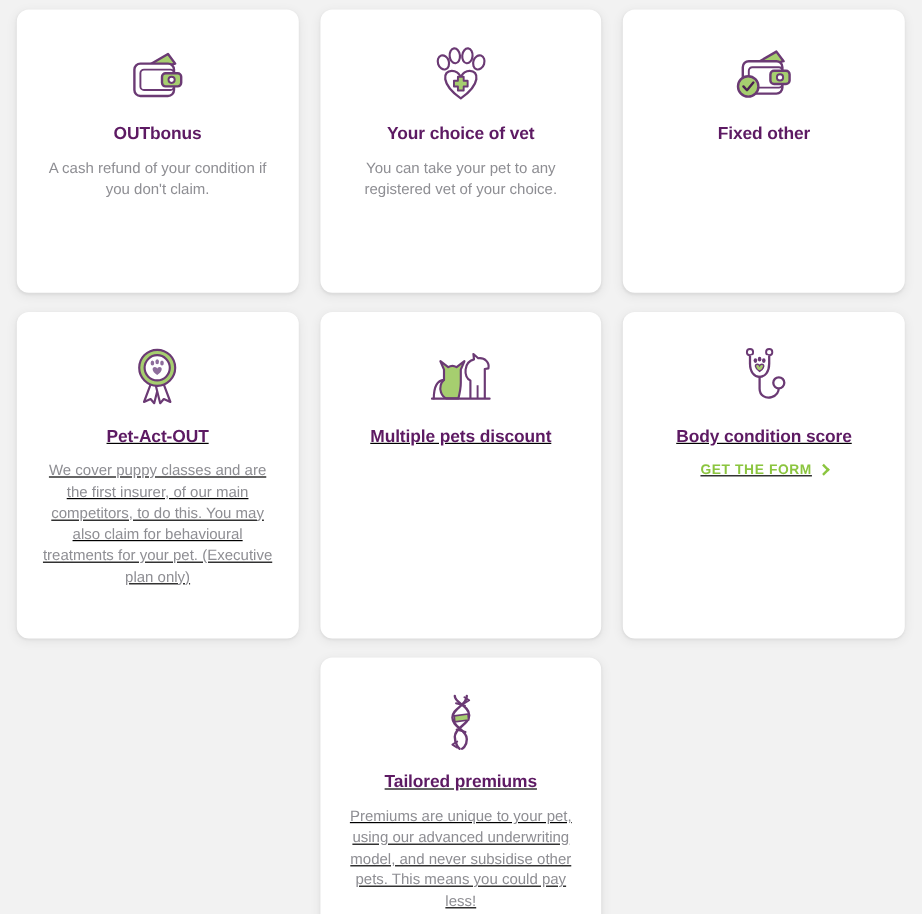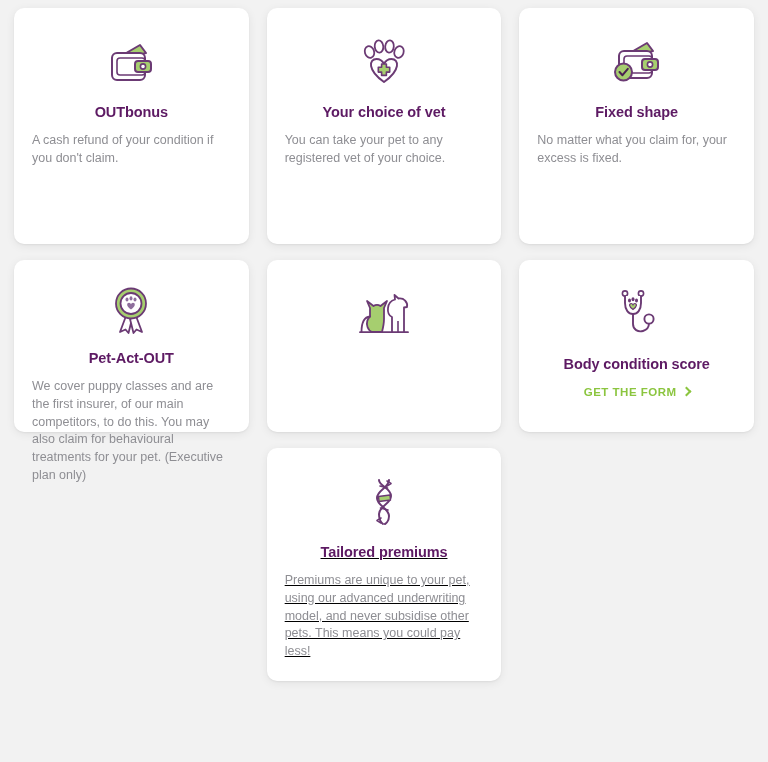--- a/index.html
+++ b/index.html
@@ -25,24 +25,25 @@
   }
 
   .card {
     background: #ffffff;
     border-radius: 10px;
     box-shadow: 0 2px 10px rgba(0, 0, 0, 0.07), 0 1px 2px rgba(0, 0, 0, 0.05);
     padding: 26px 18px 20px 18px;
     display: flex;
     flex-direction: column;
     align-items: center;
+    text-align: center;
   }
 
   .row1 .card { height: 236px; }
-  .row2 .card { height: 172px; }
+  .row2 .card { height: 272px; text-decoration: underline; }
 
   .card-icon {
     height: 56px;
     display: flex;
     align-items: center;
     justify-content: center;
     margin-bottom: 14px;
   }
 
   .card-icon svg { display: block; }
@@ -128,22 +129,21 @@
         <svg width="50" height="46" viewBox="0 0 50 46">
           <polygon points="16,15 35,4 41,12 22,17" fill="#a6ce6f" stroke="#6b3a74" stroke-width="2" stroke-linejoin="round"></polygon>
           <rect x="7" y="12" width="33" height="27" rx="5" fill="#ffffff" stroke="#6b3a74" stroke-width="2"></rect>
           <rect x="12" y="17" width="28" height="17" rx="3" fill="none" stroke="#6b3a74" stroke-width="1.6"></rect>
           <rect x="30" y="20" width="16" height="11" rx="3" fill="#a6ce6f" stroke="#6b3a74" stroke-width="2"></rect>
           <circle cx="38" cy="25.5" r="2.6" fill="#ffffff" stroke="#6b3a74" stroke-width="1.6"></circle>
           <circle cx="11.5" cy="33" r="8.5" fill="#a6ce6f" stroke="#6b3a74" stroke-width="2"></circle>
           <polyline points="7.5,33 10.5,36.2 15.8,29.8" fill="none" stroke="#4a2150" stroke-width="2" stroke-linecap="round" stroke-linejoin="round"></polyline>
         </svg>
       </div>
-      <div class="card-title">Fixed shape</div>
-      <div class="card-text">No matter what you claim for, your excess is fixed.</div>
+      <div class="card-title">Fixed other</div>
     </div>
 
   </div>
 
   <div class="row2" style="display: contents;">
 
     <div class="card">
       <div class="card-icon">
         <svg width="44" height="50" viewBox="0 0 44 50">
           <path d="M17 30 L11 46 L16.5 43.5 L19.5 47 L23 33 Z" fill="#ffffff" stroke="#6b3a74" stroke-width="1.8" stroke-linejoin="round"></path>
@@ -163,20 +163,21 @@
     <div class="card">
       <div class="card-icon">
         <svg width="56" height="46" viewBox="0 0 56 46">
           <path d="M36 41 L36 26 C33 25 31.5 21 32 17 C32.4 13 35 9.5 39 8.5 L38.5 4 L42.5 7.5 C45 7.2 47.5 7.8 49 9.5 C51 11.5 51.5 14 51 16 L48 16.5 L48 41" fill="#ffffff" stroke="#6b3a74" stroke-width="1.8" stroke-linejoin="round"></path>
           <path d="M42 41 L42 30" fill="none" stroke="#6b3a74" stroke-width="1.6"></path>
           <path d="M16 41 C16 41 13 40 11.5 36 C10 32 11.5 27.5 14 25.5 L14 17 L11 10 L17.5 15 C19.5 13.7 22.5 13.7 24.5 15 L31 10 L28 17 L28 28 C28 33 26 41 26 41 Z" fill="#a6ce6f" stroke="#6b3a74" stroke-width="1.8" stroke-linejoin="round"></path>
           <path d="M5.5 41 C5.5 31 8 26 14 25.5" fill="none" stroke="#6b3a74" stroke-width="1.8" stroke-linecap="round"></path>
           <line x1="4" y1="41.2" x2="52" y2="41.2" stroke="#6b3a74" stroke-width="1.8" stroke-linecap="round"></line>
         </svg>
       </div>
+      <div class="card-title">Multiple pets discount</div>
     </div>
 
     <div class="card">
       <div class="card-icon">
         <svg width="44" height="50" viewBox="0 0 44 50">
           <circle cx="10" cy="4.5" r="2.6" fill="#ffffff" stroke="#6b3a74" stroke-width="1.6"></circle>
           <circle cx="26" cy="4.5" r="2.6" fill="#ffffff" stroke="#6b3a74" stroke-width="1.6"></circle>
           <path d="M10 7 L10 14 C10 21 13.5 25 18 25 C22.5 25 26 21 26 14 L26 7" fill="#ffffff" stroke="#6b3a74" stroke-width="1.9" stroke-linejoin="round"></path>
           <ellipse cx="14.5" cy="11.5" rx="1.5" ry="2" fill="#6b3a74"></ellipse>
           <ellipse cx="18" cy="10.3" rx="1.5" ry="2" fill="#6b3a74"></ellipse>

